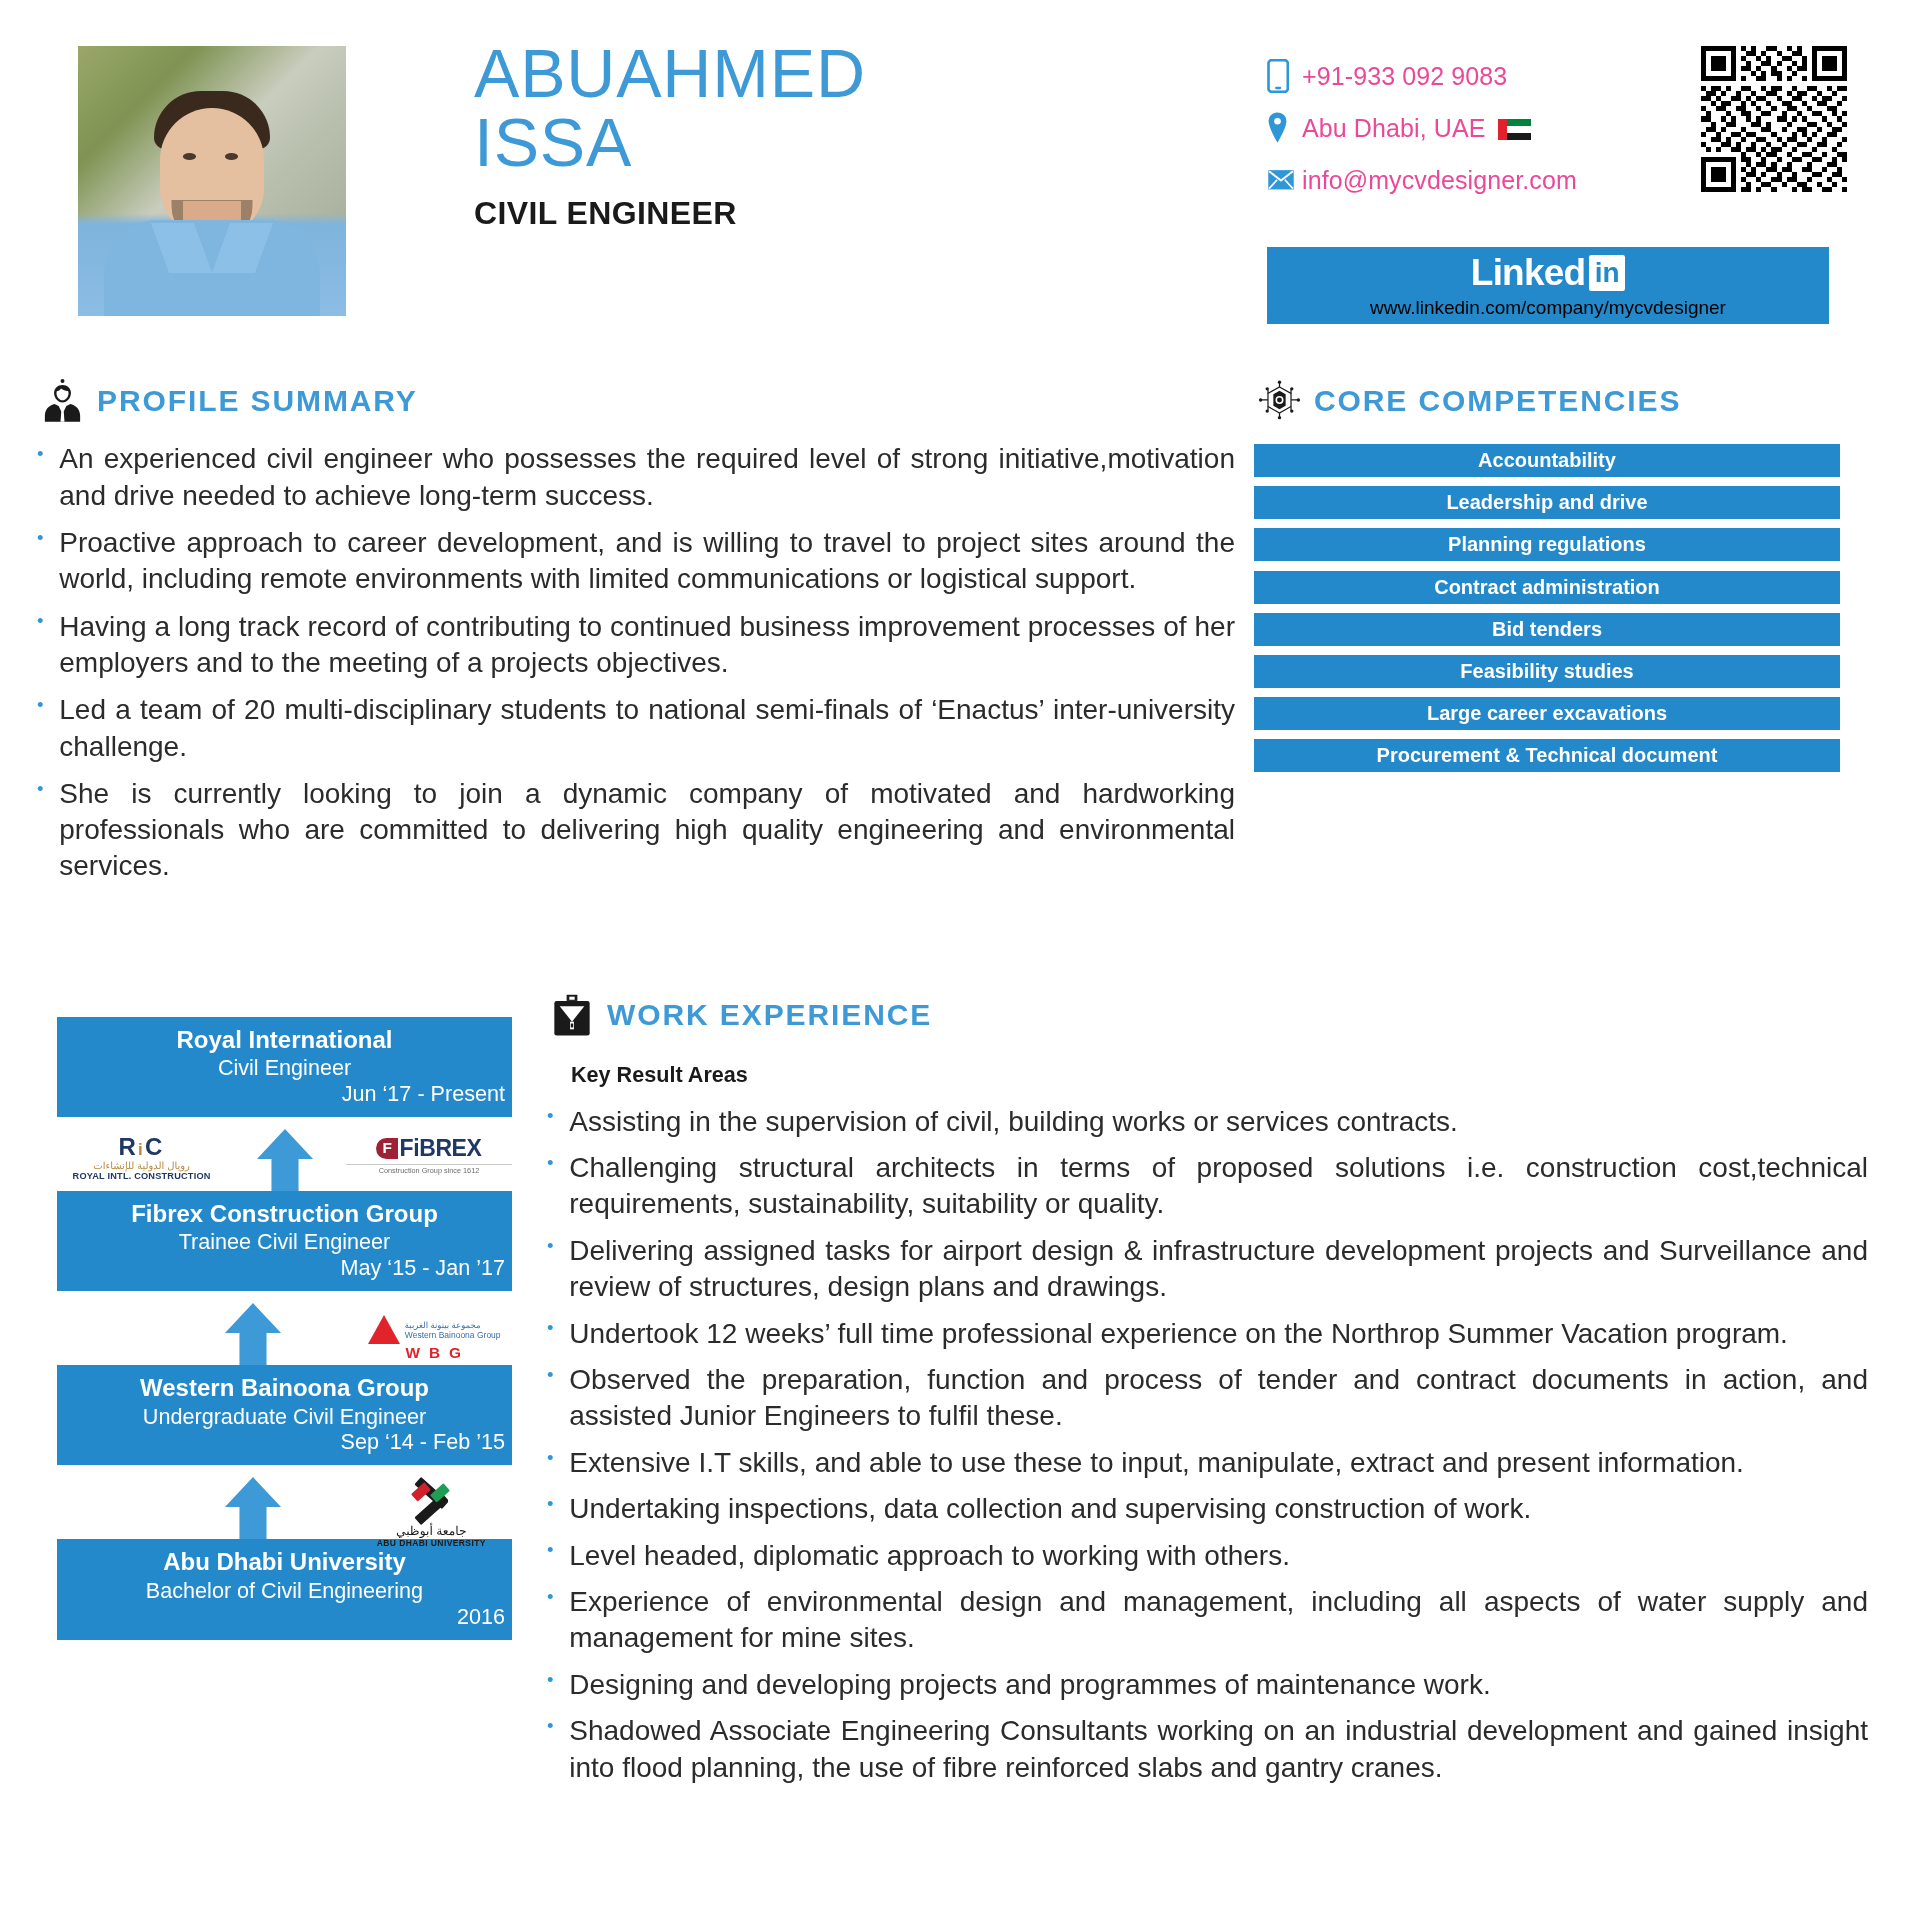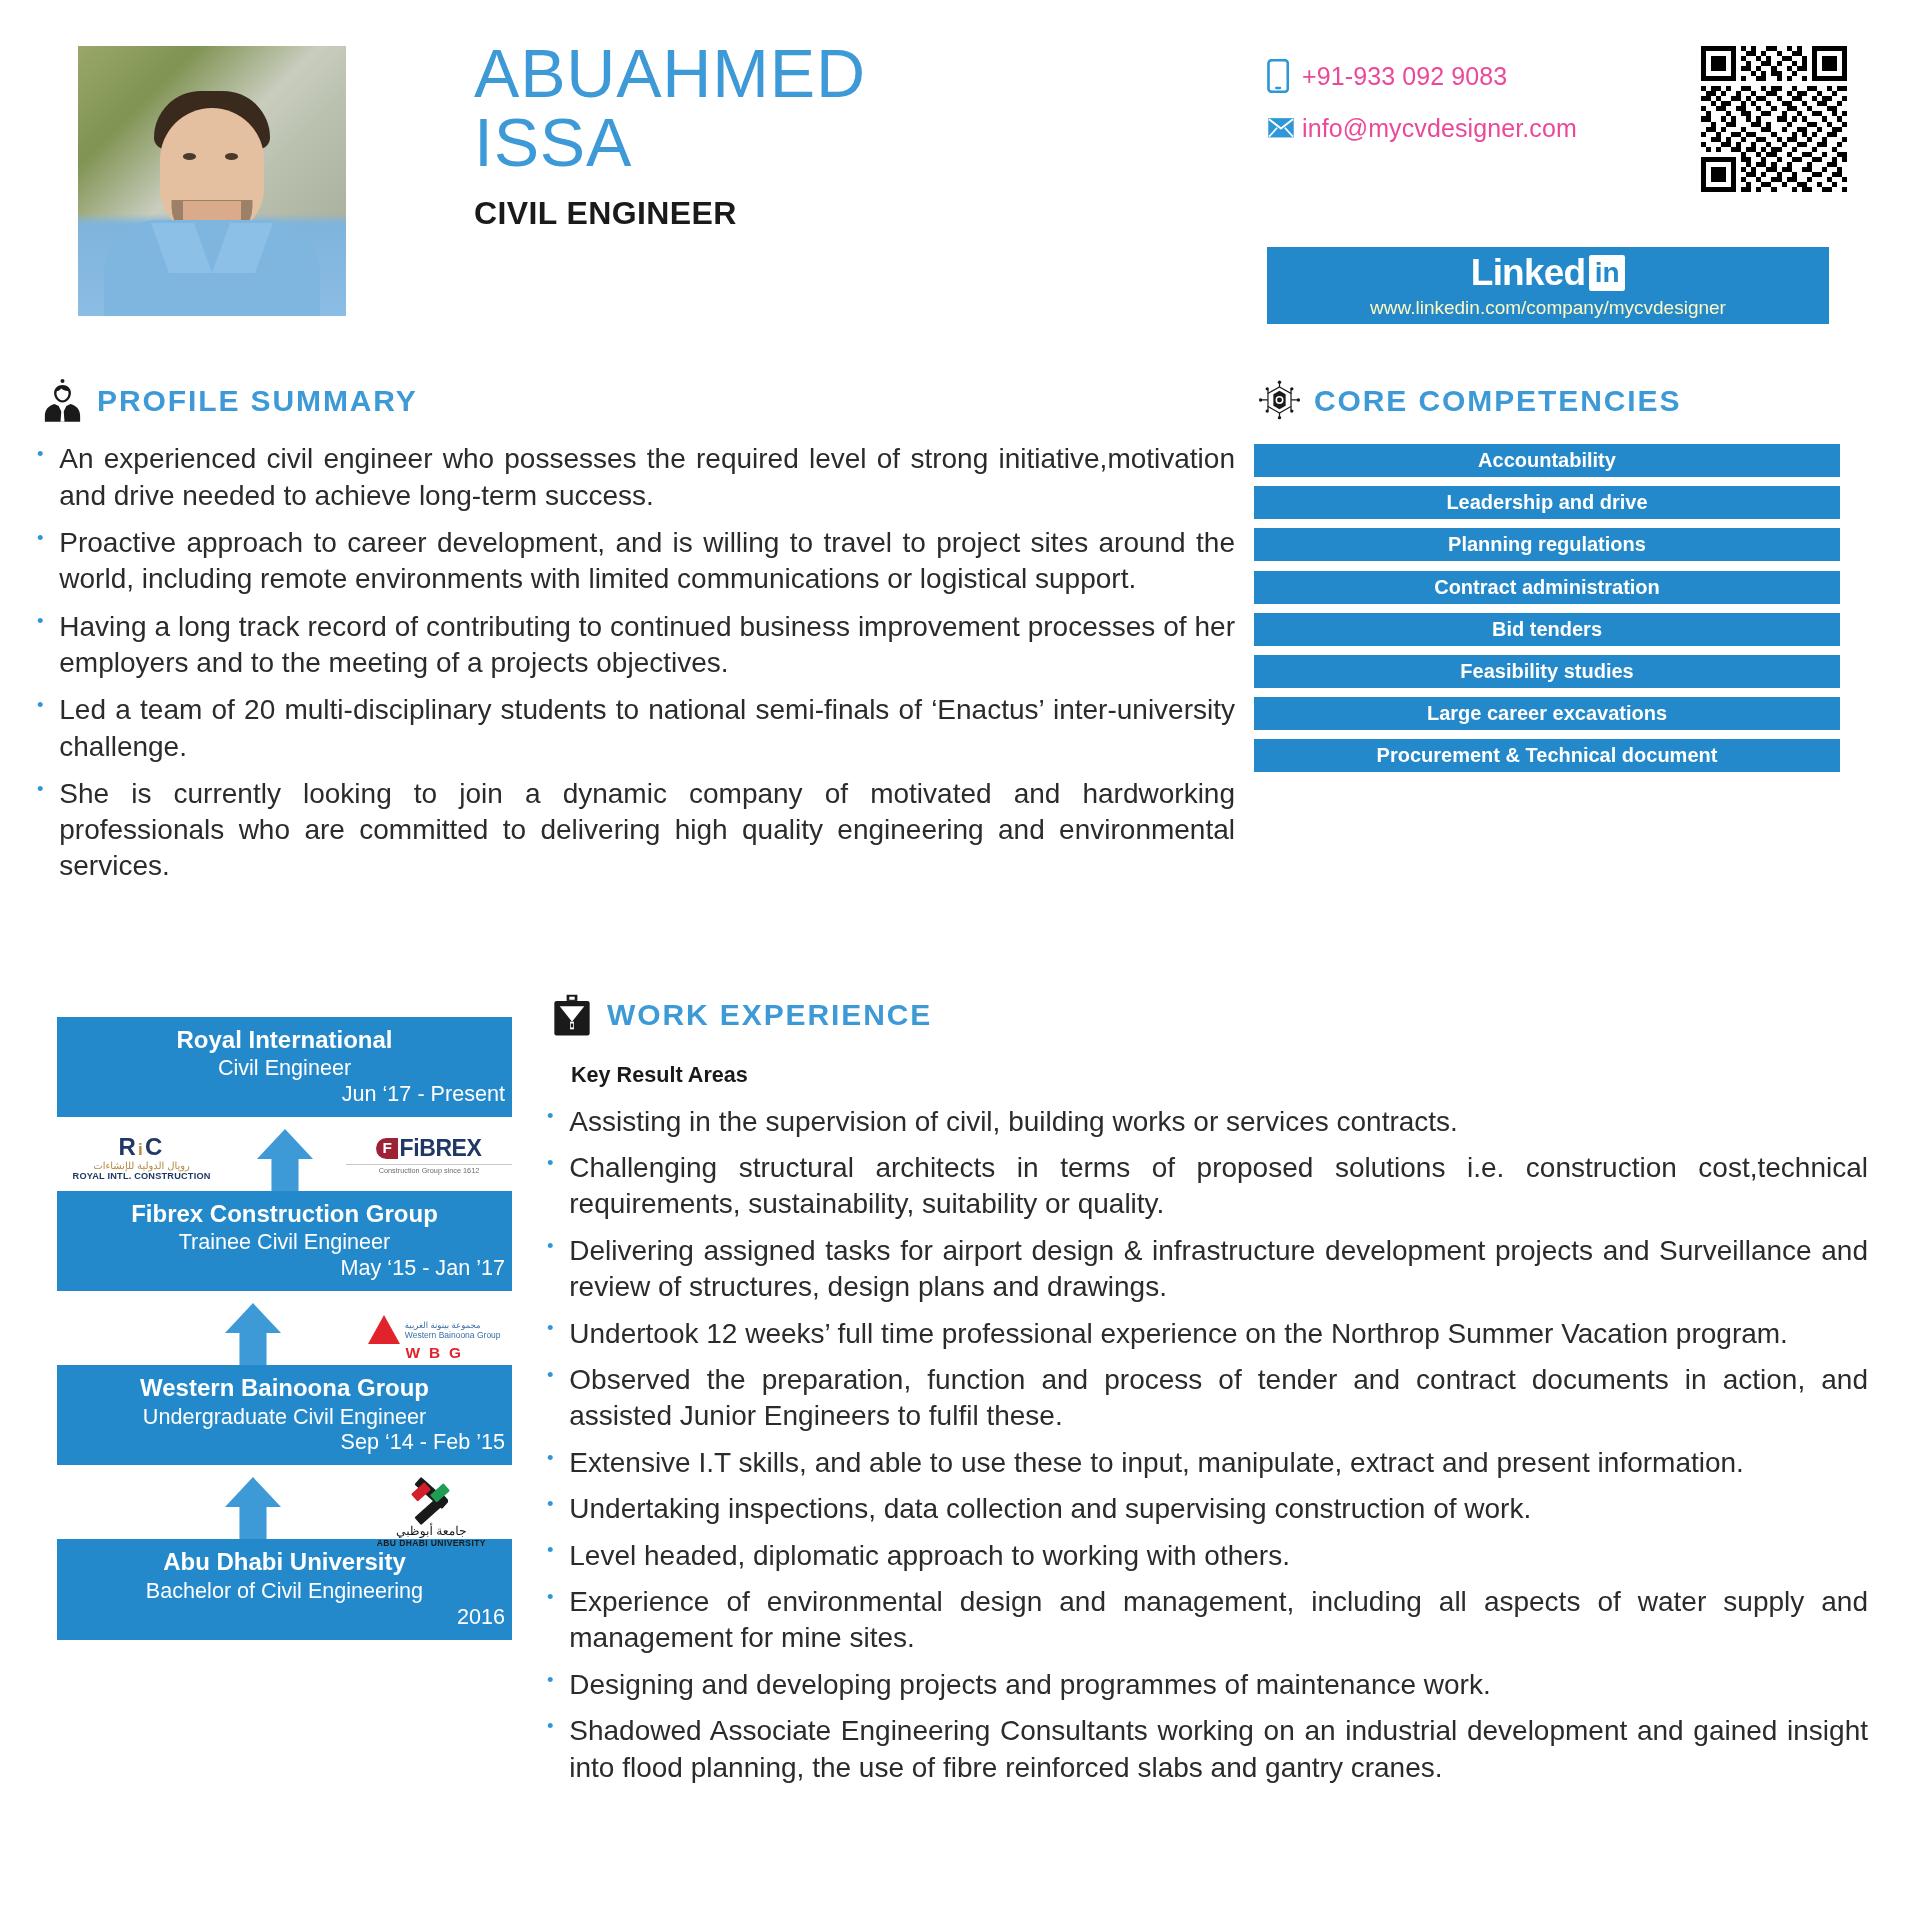--- a/index.html
+++ b/index.html
@@ -104,21 +104,21 @@
     background: #2489ca; display: flex; flex-direction: column;
     align-items: center; justify-content: center;
   }
   .li-wordmark { display: flex; align-items: center; }
   .li-word { font-size: 37px; font-weight: bold; color: #ffffff; letter-spacing: -0.8px; }
   .li-in {
     width: 36px; height: 36px; background: #ffffff; color: #2489ca;
     font-size: 28px; font-weight: bold; display: flex; align-items: center;
     justify-content: center; margin-left: 3.9px; border-radius: 2.3px;
   }
-  .li-url { font-size: 19px; color: #fef9c3; margin-top: 3.1px; }
+  .li-url { font-size: 19px; color: #000000; margin-top: 3.1px; }
 
   
   .sec-head { display: flex; align-items: center; }
   .sec-icon {
     width: 50px; height: 50px; display: flex; align-items: center;
     justify-content: center; flex-shrink: 0;
   }
   .sec-title {
     font-size: 30px; font-weight: bold; color: #3d9ad6;
     letter-spacing: 1.9px; margin-left: 10px; white-space: nowrap;
@@ -233,20 +233,31 @@
       <div class="crow">
         <div class="cicon">
           <svg width="22.3" height="34" viewBox="0 0 28 44">
             <rect x="1.5" y="1.5" width="25" height="41" rx="4" fill="none" stroke="#2f96d8" stroke-width="3.4"></rect>
             <rect x="10" y="36" width="8" height="3" rx="1.5" fill="#2f96d8"></rect>
           </svg>
         </div>
         <div class="ctext">+91-933 092 9083</div>
       </div>
 
+      <div class="crow">
+        <div class="cicon">
+          <svg width="21" height="34" viewBox="0 0 26 44">
+            <path d="M13 2 C6.4 2 1.5 7 1.5 13.4 C1.5 22 13 41 13 41 C13 41 24.5 22 24.5 13.4 C24.5 7 19.6 2 13 2 Z" fill="#2f96d8"></path>
+            <circle cx="13" cy="13.2" r="4.3" fill="#ffffff"></circle>
+          </svg>
+        </div>
+        <div class="ctext">
+          <span>Abu Dhabi, UAE</span><span class="uae-flag"><b></b><i class="g"></i><i class="w"></i><i class="k"></i></span>
+        </div>
+      </div>
 
       <div class="crow">
         <div class="cicon">
           <svg width="28" height="21.6" viewBox="0 0 36 28">
             <rect x="1.5" y="1.5" width="33" height="25" fill="#2f96d8"></rect>
             <path d="M2.5 3 L18 15 L33.5 3" fill="none" stroke="#ffffff" stroke-width="2.6"></path>
             <path d="M2.5 25.5 L13 14 M33.5 25.5 L23 14" fill="none" stroke="#ffffff" stroke-width="2.2"></path>
           </svg>
         </div>
         <div class="ctext">info@mycvdesigner.com</div>

